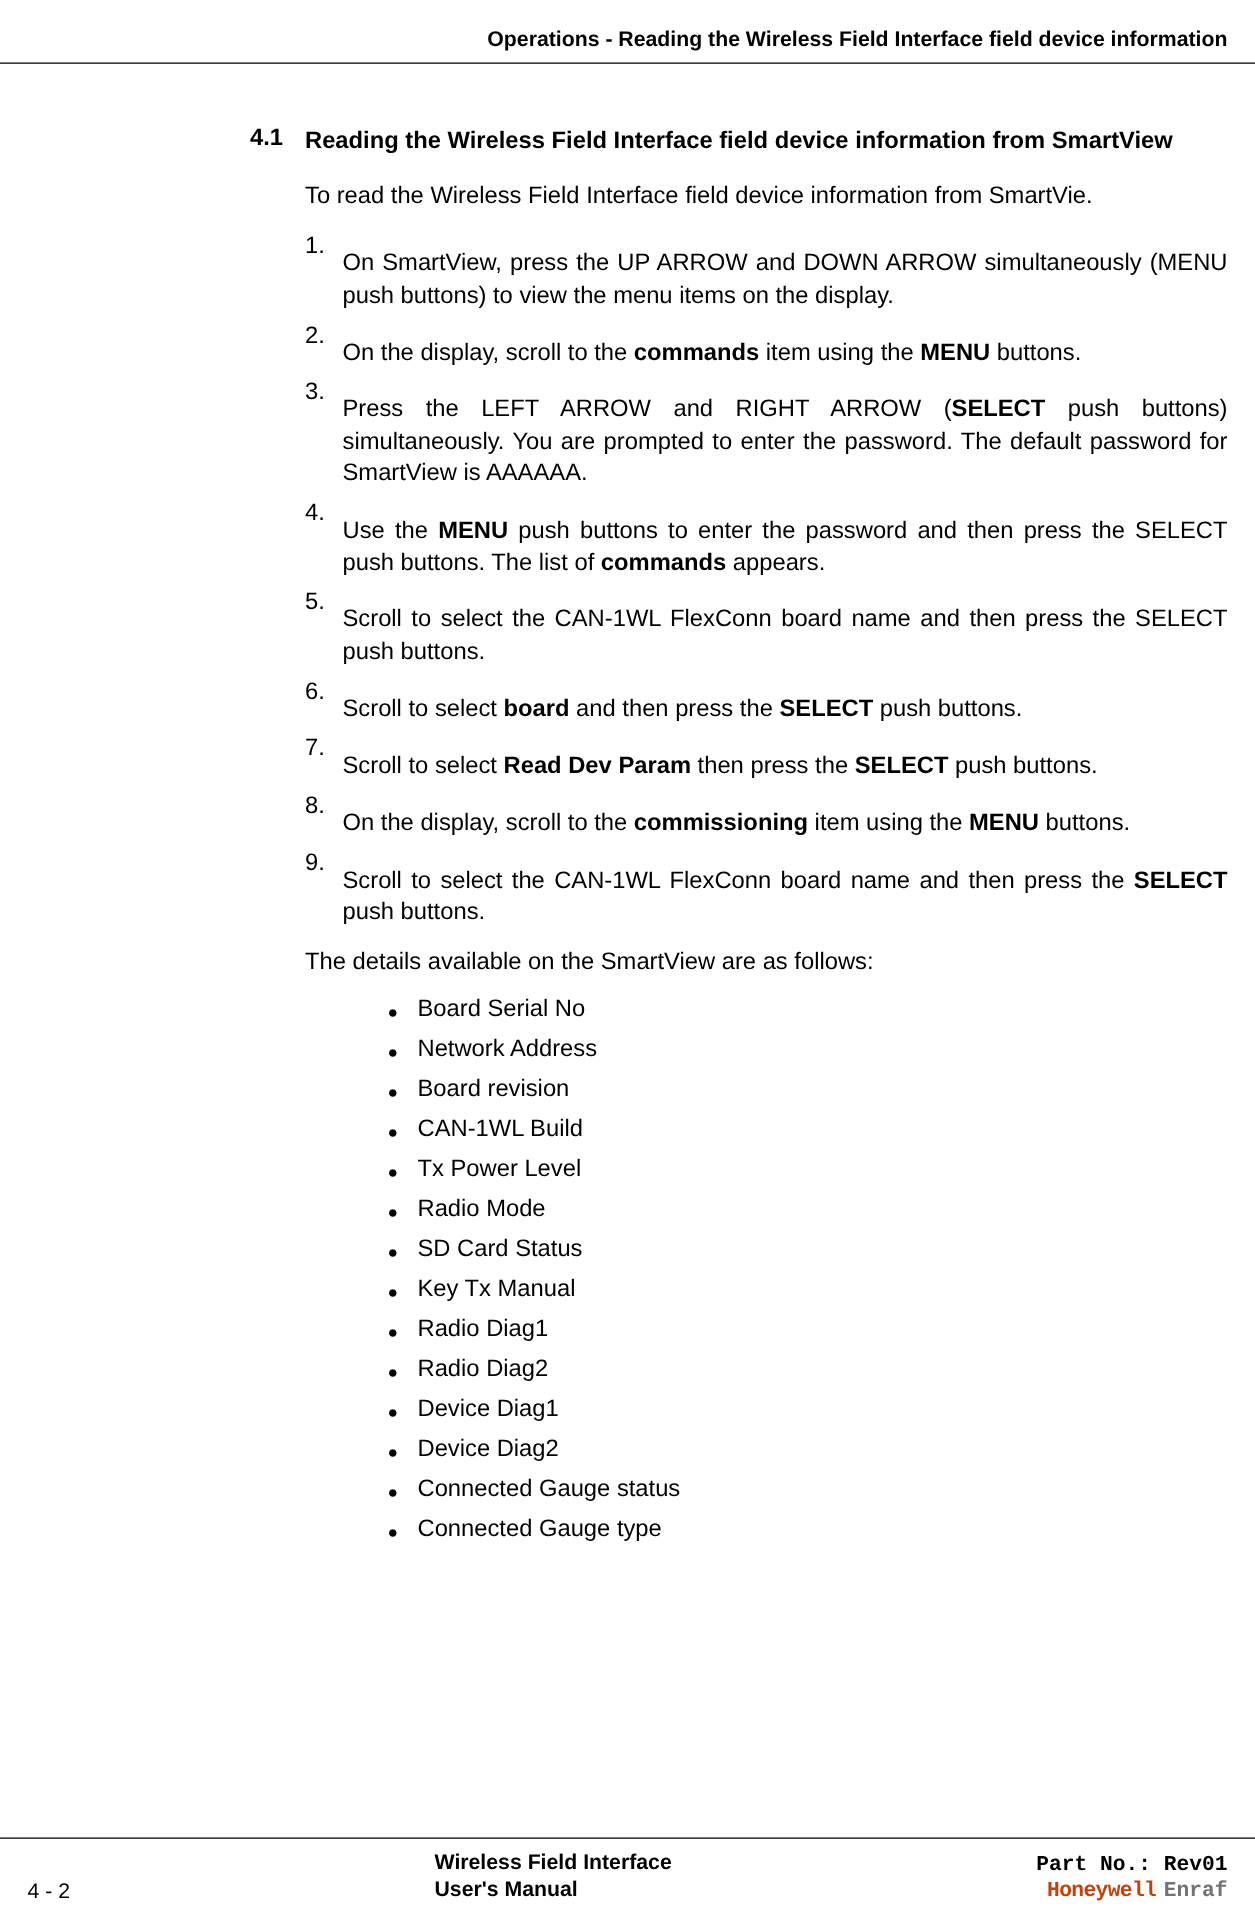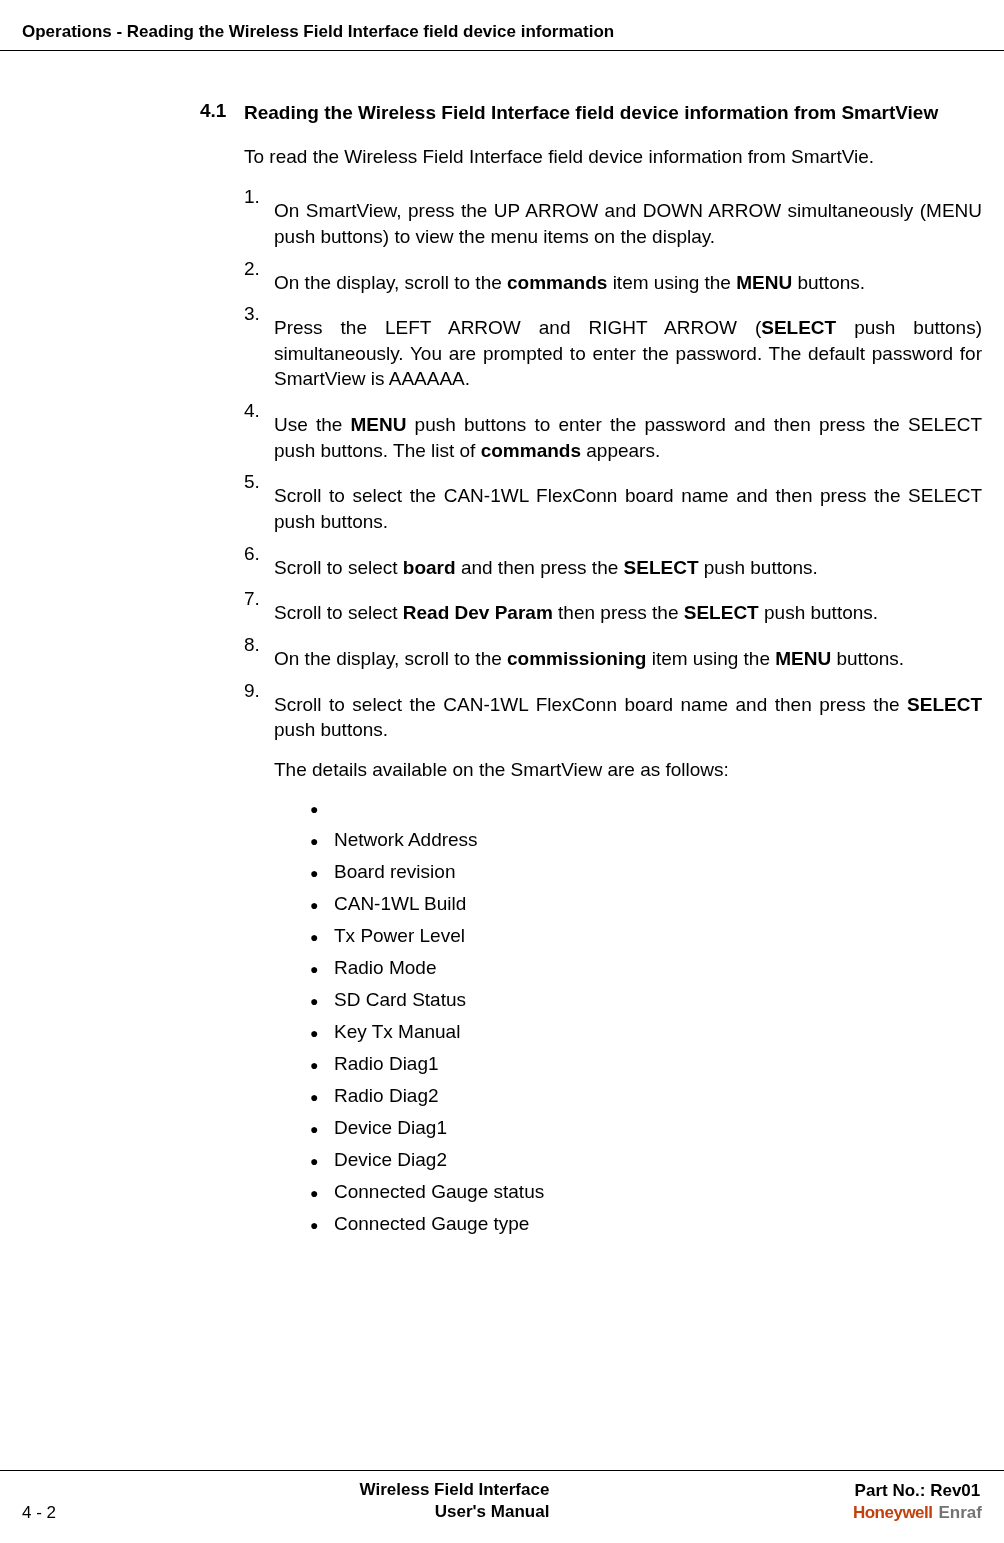--- a/index.html
+++ b/index.html
@@ -17,20 +17,21 @@
     }
     .page-header {
       position: absolute;
       top: 22px;
       left: 0;
       right: 0;
       padding: 0 22px 8px 22px;
       border-bottom: 1.5px solid #000;
     }
     .header-text {
+      text-align: right;
       font-weight: bold;
       font-size: 17px;
     }
     .content {
       position: absolute;
       top: 100px;
       left: 200px;
       right: 22px;
     }
     .section-row {
@@ -67,21 +68,21 @@
       width: 30px;
       flex-shrink: 0;
     }
     .list-text {
       flex: 1;
       text-align: justify;
       line-height: 1.35;
       margin-top: 12px;
     }
     .details-text {
-      margin-left: 74px;
+      margin-left: 44px;
       font-size: 19px;
       margin-top: 16px;
       margin-bottom: 16px;
     }
     .bullet-list {
       margin-left: 110px;
       font-size: 19px;
     }
     .bullet-item {
       display: flex;
@@ -109,24 +110,24 @@
       align-items: flex-end;
     }
     .footer-left {
       font-weight: normal;
       font-size: 17px;
     }
     .footer-center {
       font-weight: bold;
       font-size: 17px;
       line-height: 1.3;
-      text-align: right;
     }
     .footer-right {
       text-align: center;
+      font-family: Liberation Mono, monospace;
     }
     .part-no {
       font-weight: bold;
       font-size: 17px;
       margin-bottom: 2px;
     }
     .logo-row {
       display: flex;
       align-items: center;
       gap: 6px;
@@ -199,20 +200,21 @@
         <div class="list-num">9.</div>
         <div class="list-text">Scroll to select the CAN-1WL FlexConn board name and then press the <strong>SELECT</strong> push buttons.</div>
       </div>
     </div>
 
   <div class="details-text">The details available on the SmartView are as follows:</div>
 
   <div class="bullet-list" id="bullets-container">
       <div class="bullet-item">
         <div class="bullet-dot">●</div>
+        <div class="bullet-text">Board Serial No</div>
       </div>
       <div class="bullet-item">
         <div class="bullet-dot">●</div>
         <div class="bullet-text">Network Address</div>
       </div>
       <div class="bullet-item">
         <div class="bullet-dot">●</div>
         <div class="bullet-text">Board revision</div>
       </div>
       <div class="bullet-item">

